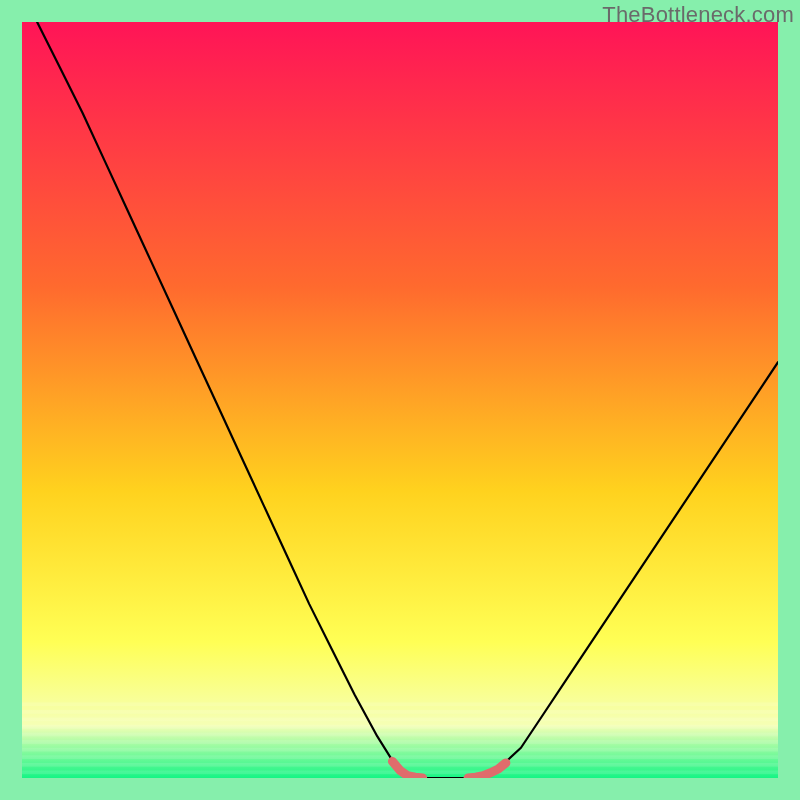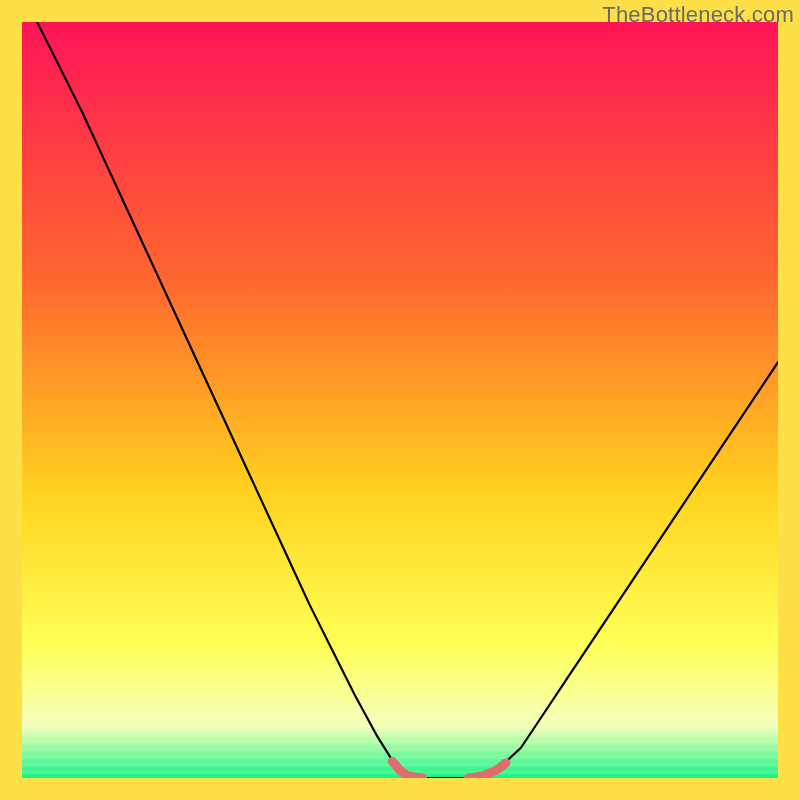--- a/index.html
+++ b/index.html
@@ -7,21 +7,21 @@
     padding: 0;
     width: 800px;
     height: 800px;
     background: #000;
     overflow: hidden;
   }
   .frame {
     position: relative;
     width: 800px;
     height: 800px;
-    background: #fde047;
+    background: #86efac;
   }
   .plot-area {
     position: absolute;
     left: 22px;
     top: 22px;
     width: 756px;
     height: 756px;
     overflow: hidden;
   }
   .watermark {

